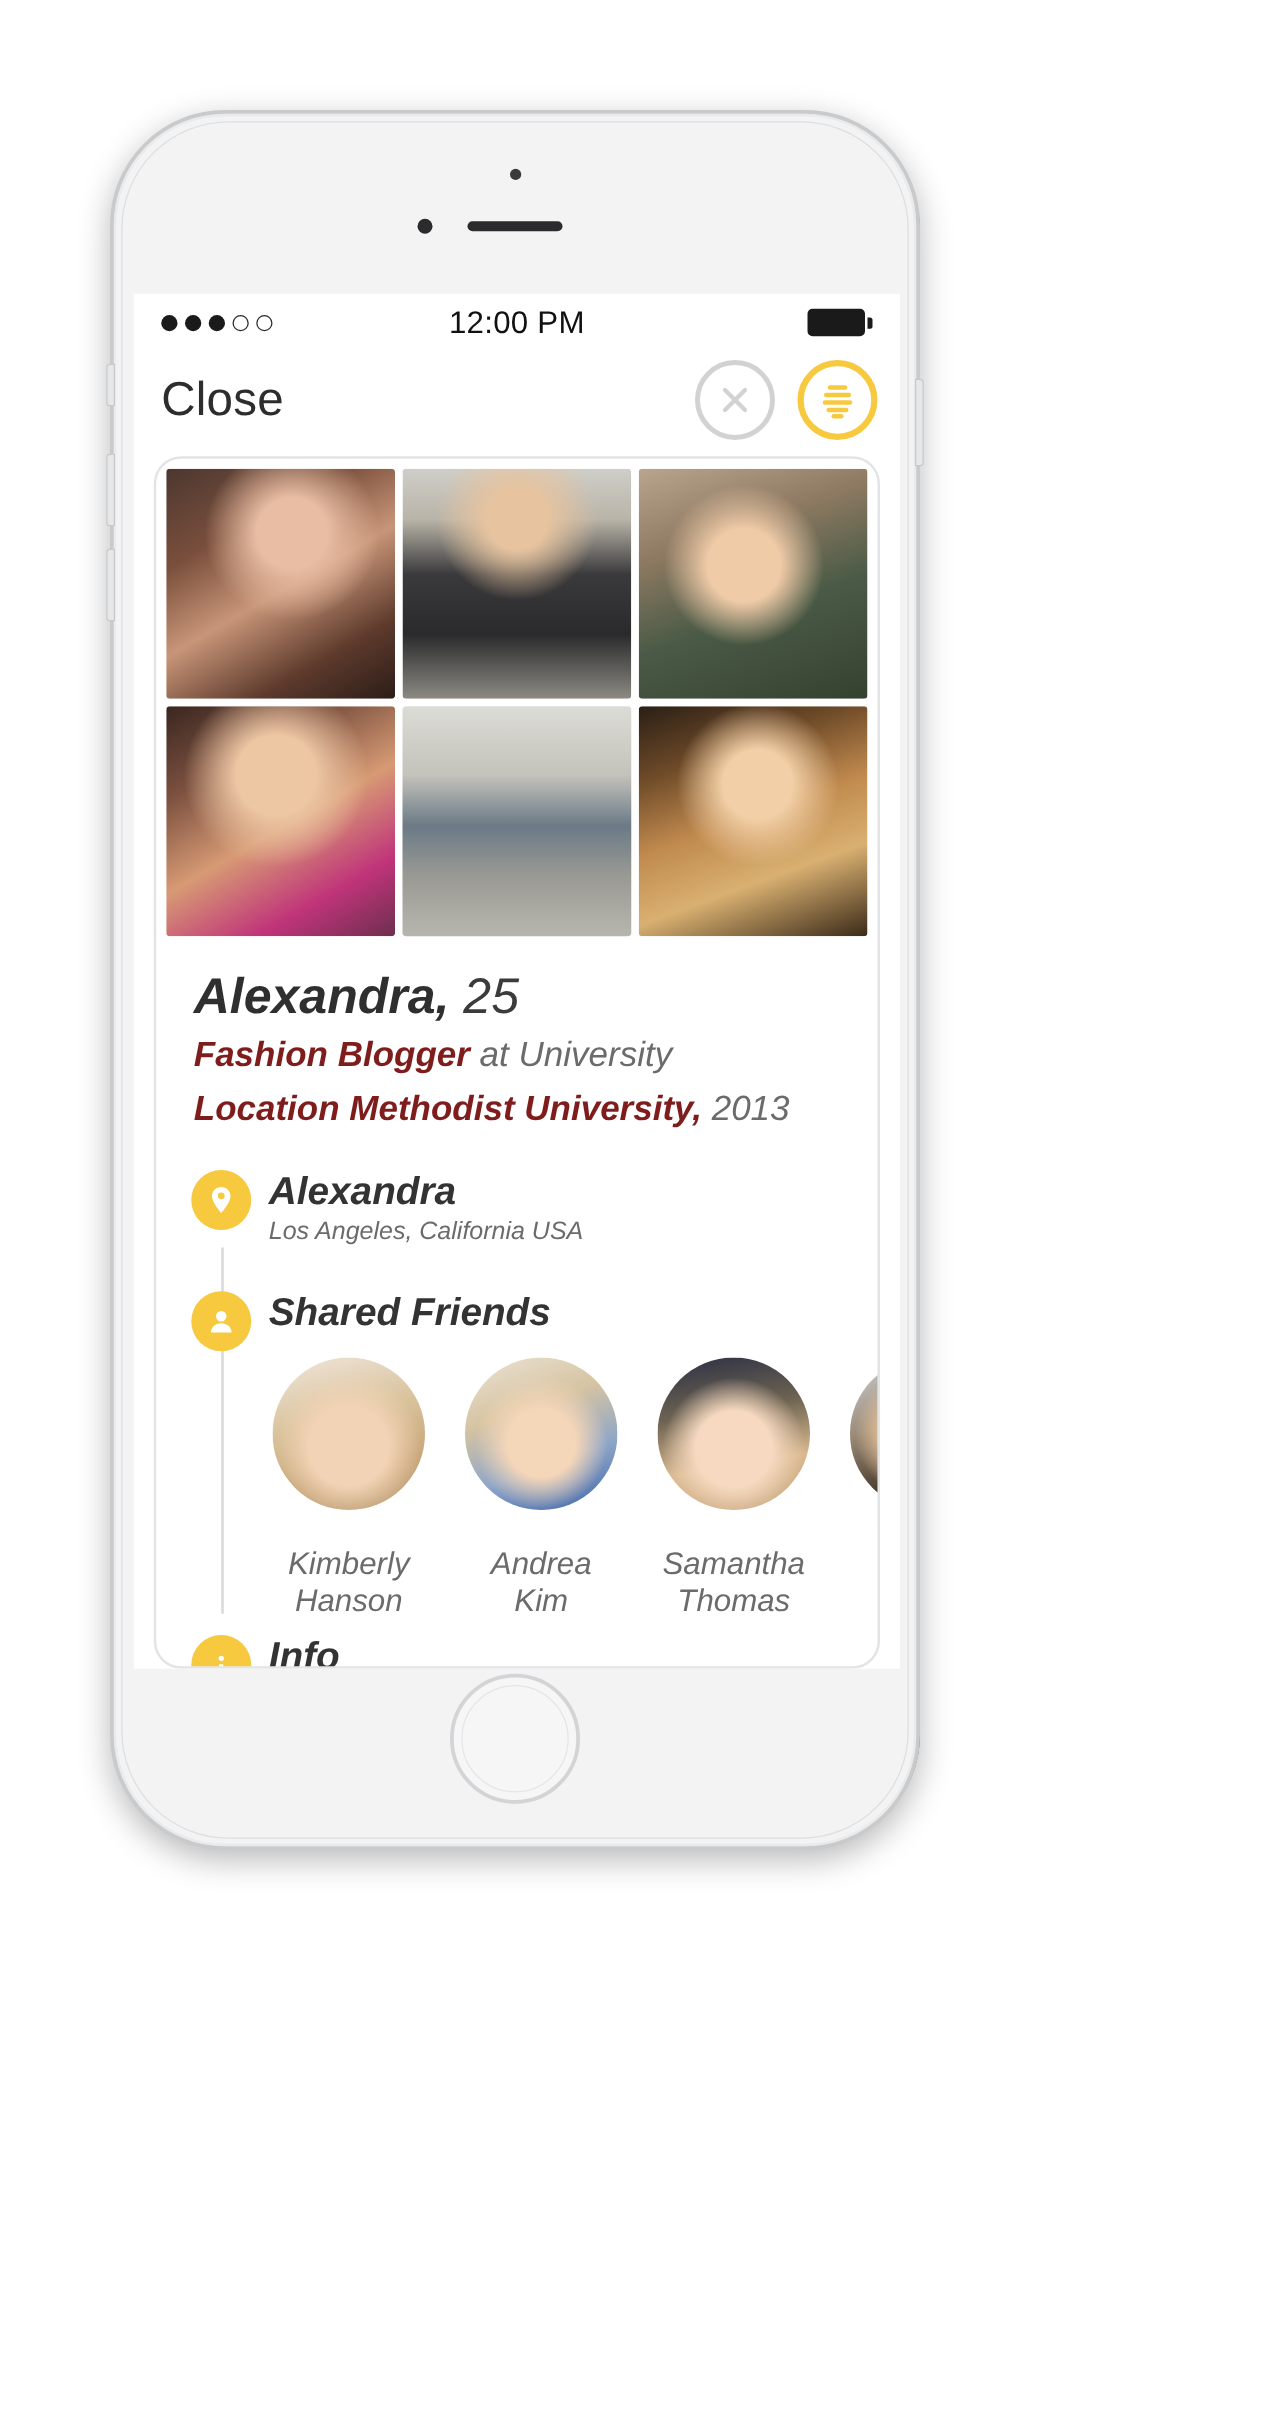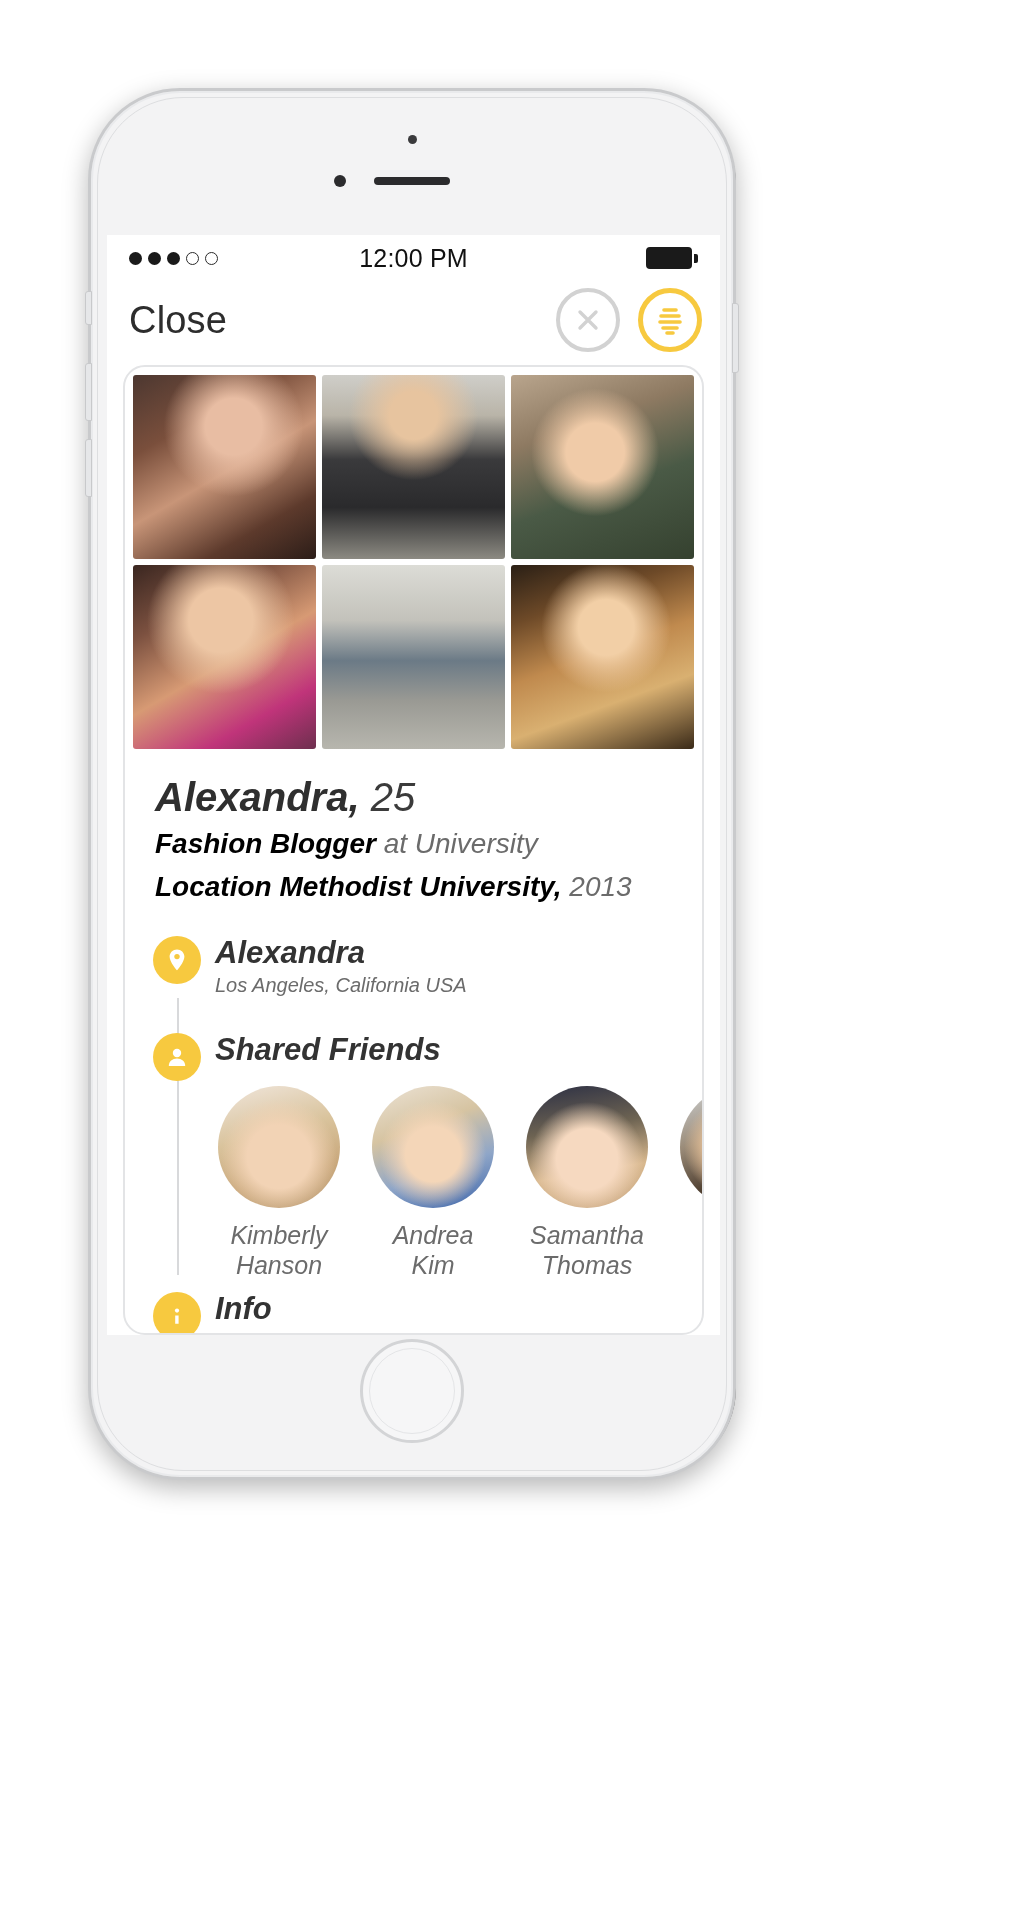--- a/index.html
+++ b/index.html
@@ -114,21 +114,21 @@
     gap: 6px; padding: 8px 8px 0 8px;
   }
   .photo { height: 184px; border-radius: 3px; position: relative; overflow: hidden; }
 
   
   .profile { padding: 26px 30px 6px 30px; }
   .name-line { font-size: 40px; color: #2f2f2f; line-height: 1.12; }
   .name-line .b { font-weight: bold; }
   .name-line .l { font-weight: normal; color: #3b3b3b; }
   .sub-line { font-size: 28px; color: #6b6b6b; line-height: 1.32; margin-top: 6px; }
-  .sub-line .b { font-weight: bold; color: #000000; }
+  .sub-line .b { font-weight: bold; color: #7f1d1d; }
 
   
   .timeline { position: relative; padding: 22px 0 0 0; }
   .tl-line {
     position: absolute; left: 52px; top: 86px; bottom: 54px;
     width: 2px; background: #d8d9db;
   }
   .tl-row { position: relative; padding-left: 90px; padding-right: 18px; margin-bottom: 8px; }
   .tl-icon {
     position: absolute; left: 28px; top: 2px;
@@ -139,21 +139,21 @@
   .tl-value { font-size: 20px; color: #6b6b6b; margin-top: 2px; }
 
   
   .friends { display: flex; gap: 22px; margin-top: 16px; margin-left: -2px; }
   .friend { width: 132px; flex: 0 0 132px; text-align: center; }
   .friend-ava {
     width: 122px; height: 122px; border-radius: 50%;
     margin: 0 auto; overflow: hidden; position: relative;
   }
   .friend-name {
-    font-size: 25px; color: #6b6b6b; line-height: 1.2; margin-top: 12px;
+    font-size: 25px; color: #6b6b6b; line-height: 1.2; margin-top: 28px;
     white-space: pre-line;
   }
 
   .info-row { margin-top: 10px; }
 
   
   .g1 { background:
       radial-gradient(circle at 55% 28%, #e8bda3 0 17%, rgba(232,189,163,0) 42%),
       linear-gradient(150deg,#4c3730 0%,#7a4f3c 28%,#c89578 52%,#5d3a2c 78%,#2c1d18 100%); }
   .g2 { background:

